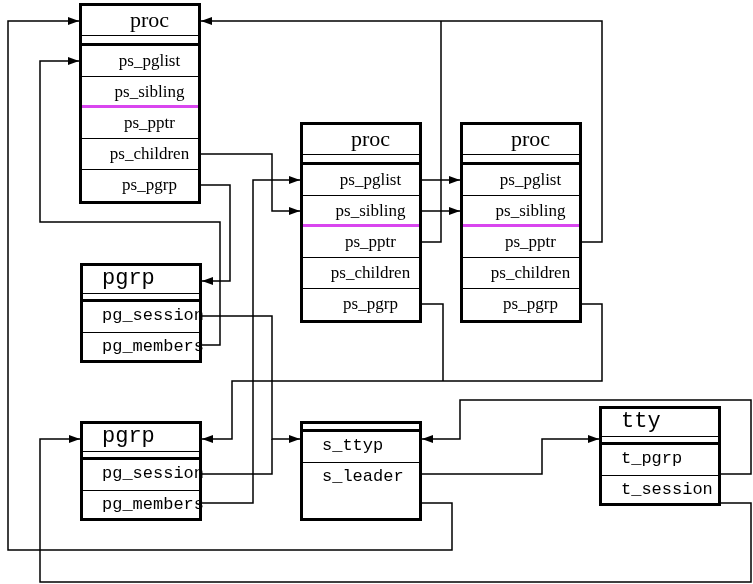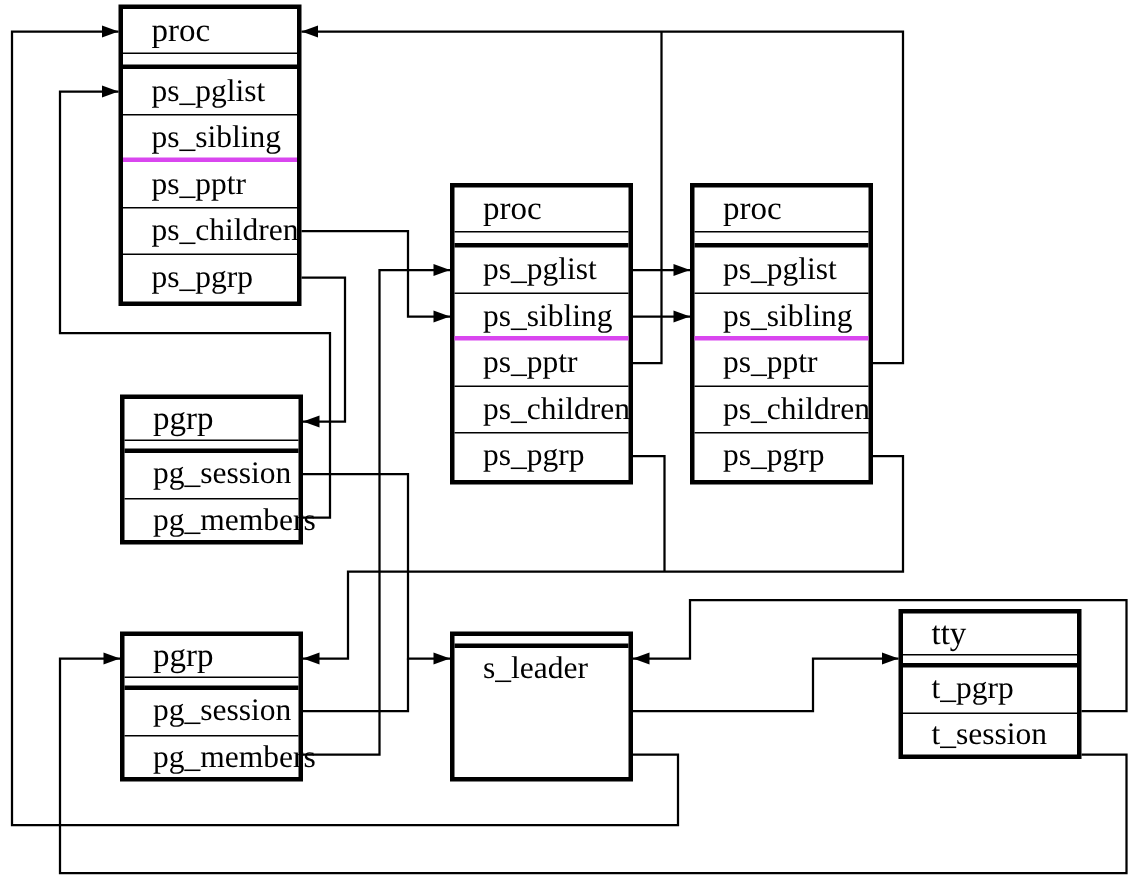--- a/index.html
+++ b/index.html
@@ -4,30 +4,30 @@
 <style>
   html,body { margin:0; padding:0; background:#ffffff; }
   #canvas {
     position:relative; width:753px; height:584px; background:#ffffff;
     font-family:"Liberation Serif","DejaVu Serif",serif; overflow:hidden;
   }
   #edges { position:absolute; left:0; top:0; width:753px; height:584px; pointer-events:none; }
   .box { position:absolute; box-sizing:border-box; background:#ffffff; border:3px solid #000; }
   .box .title { border-bottom:1.5px solid #000; padding-left:19px; font-size:22px; box-sizing:border-box; white-space:nowrap; }
   .box .gap { border-bottom:3px solid #000; box-sizing:border-box; }
-  .box .row { border-bottom:1.5px solid #000; padding-left:19px; font-size:21px; box-sizing:border-box; white-space:nowrap; }
+  .box .row { border-bottom:1.5px solid #000; padding-left:19px; font-size:17px; box-sizing:border-box; white-space:nowrap; }
   .box .row.thickb { border-bottom:3px solid #d946ef; }
   .box .row:last-child { border-bottom:none; }
 
-  .proc { width:122px; height:201px; }
+  .proc { width:122px; height:201px;text-align:center; }
   .proc .title { height:30px; line-height:28px; }
   .proc .gap { height:10px; }
   .proc .row { height:31px; line-height:29px; }
 
-  .small { width:122px; height:100px; }
+  .small { width:122px; height:100px;font-family:Liberation Mono, monospace; }
   .small .title { height:28px; line-height:26px; }
   .small .gap { height:8px; }
   .small .row { height:31px; line-height:27px; }
 
   #b0 { left:79px;  top:3px; }
   #b1 { left:300px; top:122px; }
   #b2 { left:460px; top:122px; }
   #b3 { left:80px;  top:263px; }
   #b4 { left:80px;  top:421px; }
   #b5 { left:300px; top:421px; }
@@ -77,20 +77,21 @@
 
   <div class="box small" id="b4">
     <div class="title">pgrp</div>
     <div class="gap"></div>
     <div class="row">pg_session</div>
     <div class="row">pg_members</div>
   </div>
 
   <div class="box small" id="b5">
     <div class="gap"></div>
+    <div class="row">s_ttyp</div>
     <div class="row">s_leader</div>
   </div>
 
   <div class="box small" id="b6">
     <div class="title">tty</div>
     <div class="gap"></div>
     <div class="row">t_pgrp</div>
     <div class="row">t_session</div>
   </div>
 

